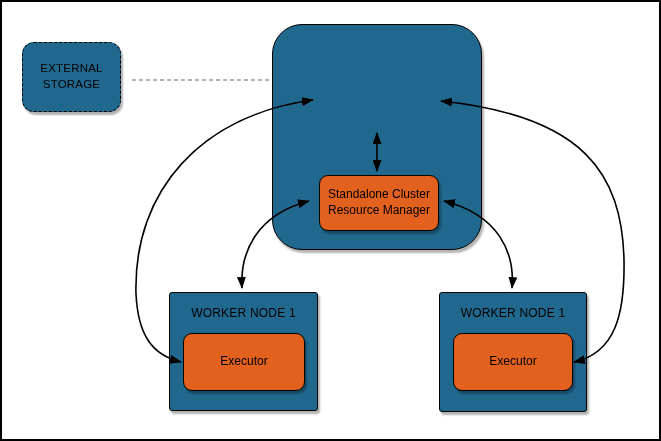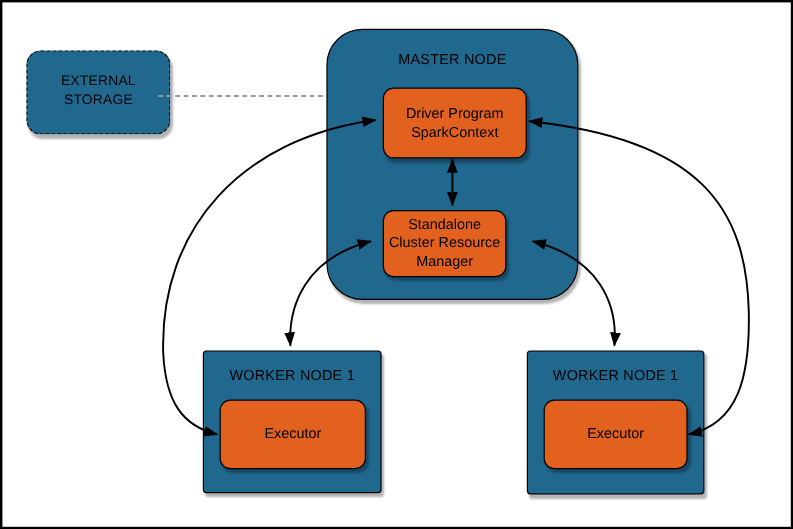--- a/index.html
+++ b/index.html
@@ -18,54 +18,50 @@
   }
   .component{
     position:absolute;box-sizing:border-box;background:#E2611E;
     border:1.5px solid #000;border-radius:9px;
     display:flex;align-items:center;justify-content:center;text-align:center;
     font-size:12px;color:#000;line-height:1.3;
     box-shadow:2px 3px 2px rgba(0,0,0,0.3);
   }
   .component span{display:block;padding:0 4px;}
   .external{
-    left:20px;top:40px;width:120px;height:70px;border-radius:12px;
+    left:20px;top:40px;width:99px;height:70px;border-radius:12px;
     border:1.5px dashed #000;
     display:flex;align-items:center;justify-content:center;text-align:center;
     font-size:11.5px;line-height:1.35;letter-spacing:.2px;
   }
   .external span{display:block;padding:0 10px;}
   .master{left:270px;top:22px;width:210px;height:226px;border-radius:30px;}
   .master .node-title{top:17px;}
   .driver{left:46px;top:48px;width:120px;height:59px;}
-  .rm{left:46px;top:150px;width:103px;height:56px;}
+  .rm{left:46px;top:150px;width:120px;height:56px;}
   .worker{border-radius:3px;}
   .worker .node-title{top:13px;}
   .worker-left{left:167px;top:290px;width:149px;height:119px;}
   .worker-right{left:437px;top:290px;width:148px;height:120px;}
   .executor-left{left:13px;top:40px;width:122px;height:58px;}
   .executor-right{left:13px;top:40px;width:120px;height:58px;}
   svg.wires{position:absolute;left:0;top:0;width:657px;height:437px;pointer-events:none;}
   svg.wires path{fill:none;stroke:#000;stroke-width:1.6px;}
   svg.wires path.dashed{stroke:#999;stroke-width:1.5px;stroke-dasharray:4 3;}
 </style>
 </head>
 <body>
 
 <div class="canvas">
 
   <div class="node external">
     <span>EXTERNAL STORAGE</span>
   </div>
 
   <div class="node master">
-    <div class="node-title">MASTER NODE</div>
-    <div class="component driver">
-      <span>Driver Program SparkContext</span>
-    </div>
     <div class="component rm">
       <span>Standalone Cluster Resource Manager</span>
     </div>
   </div>
 
   <div class="node worker worker-left">
     <div class="node-title">WORKER NODE 1</div>
     <div class="component executor-left">
       <span>Executor</span>
     </div>

